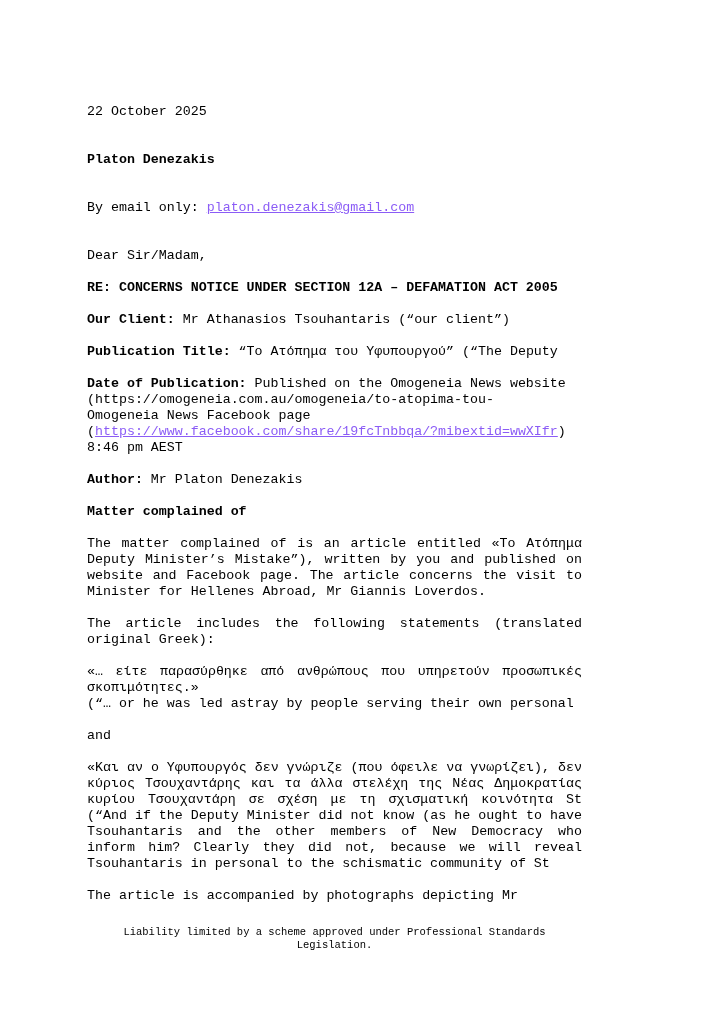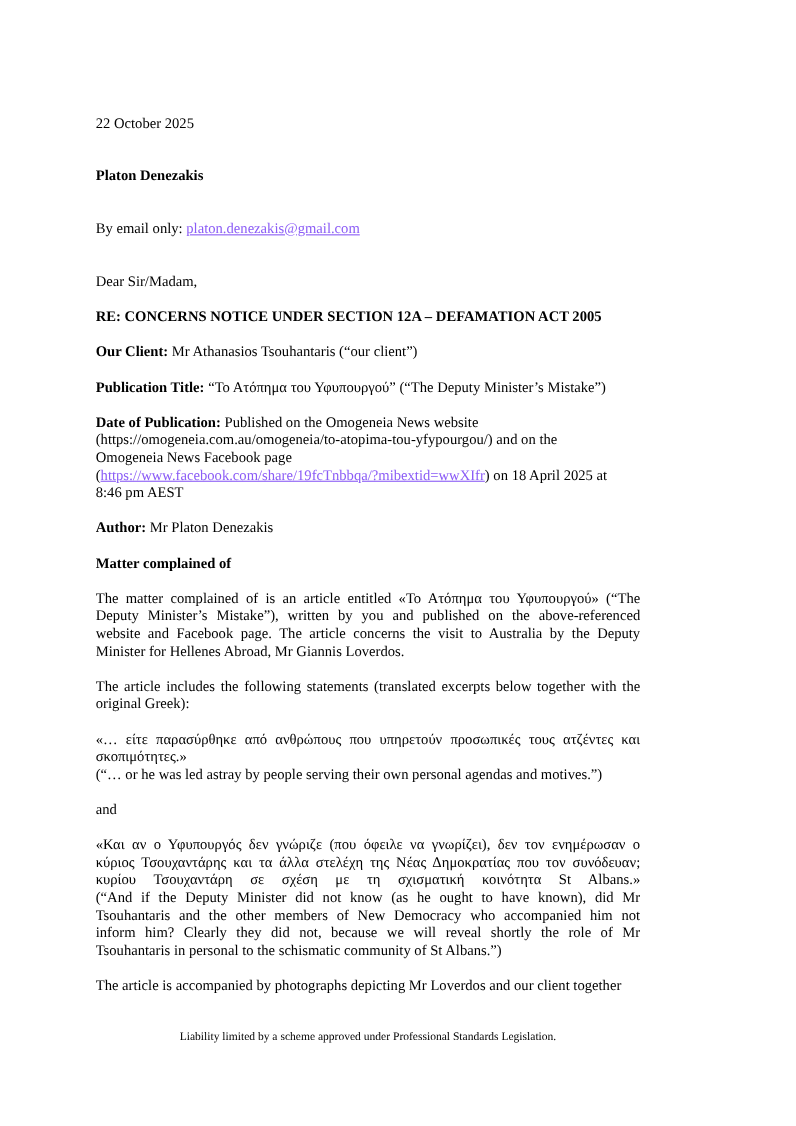--- a/index.html
+++ b/index.html
@@ -10,38 +10,38 @@
   body {
     width: 724px;
     height: 1024px;
     overflow: hidden;
   }
   .page {
     box-sizing: border-box;
     width: 668px;
     height: 1024px;
     padding: 104px 86px 0 87px;
-    font-family: Liberation Serif, serif;
+    font-family: Liberation Mono, monospace;
     font-size: 13.3px;
     line-height: 16px;
     color: #000000;
     background: #ffffff;
   }
   .b { font-weight: bold; }
   .mb16 { margin-bottom: 16px; }
   .mb32 { margin-bottom: 32px; }
   .ln { height: 16px; overflow: hidden; }
   .j  { text-align: justify; text-align-last: justify; }
   a.doc-link {
     color: #8b5cf6;
     text-decoration: underline;
     cursor: pointer;
   }
   .footer {
-    margin-top: 32px;
+    margin-top: 22px;
     font-size: 10.5px;
     line-height: 13px;
     text-align: center;
     color: #000000;
   }
 </style>
 </head>
 <body>
 
 <div class="page">

